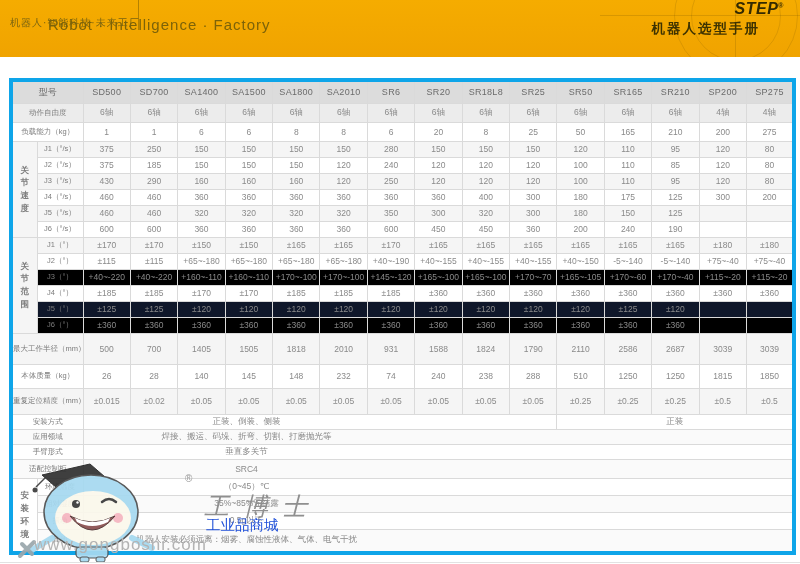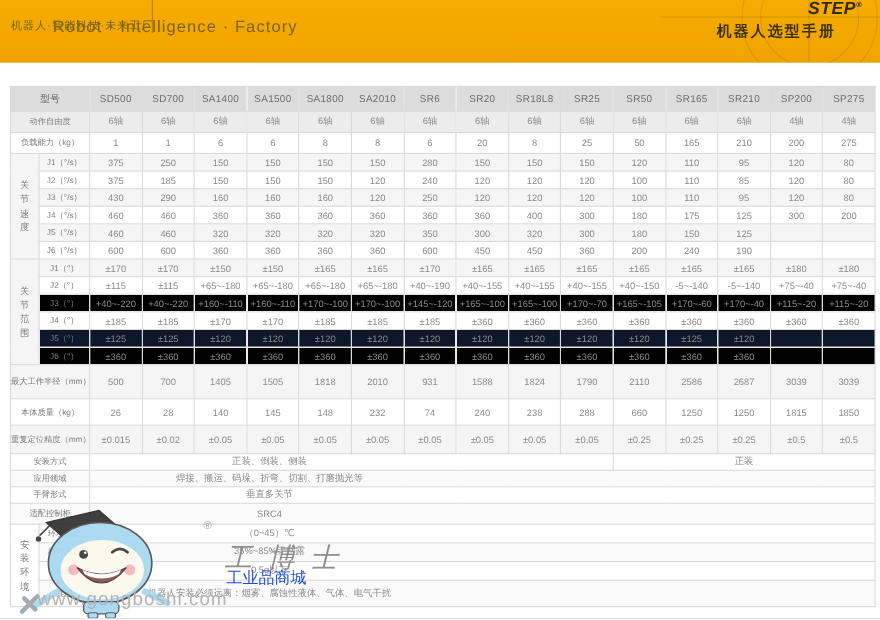--- a/index.html
+++ b/index.html
@@ -16,27 +16,27 @@
   .deco{position:absolute;border:1px solid rgba(60,45,0,.13);border-radius:50%;}
   .deco.c1{left:691px;top:-29px;width:88px;height:88px;}
   .deco.c2{left:674px;top:-46px;width:122px;height:122px;}
   .deco-h{position:absolute;left:600px;top:15px;width:200px;height:1px;background:rgba(60,45,0,.15);}
   .deco-v{position:absolute;left:735px;top:0;width:1px;height:57px;background:rgba(60,45,0,.15);}
   .step-logo{position:absolute;right:16px;top:0px;font-size:16px;font-weight:bold;font-style:italic;color:#332a00;letter-spacing:.5px;}
   .step-logo sup{font-size:7px;font-style:normal;}
   .manual-title{position:absolute;right:40px;top:20px;font-size:13.5px;color:#3e3300;letter-spacing:2px;font-weight:bold;}
   
   .table-wrap{position:absolute;left:9px;top:78px;width:787px;}
-  table{table-layout:fixed;border-collapse:collapse;width:787px;border:1px solid #0ea5e9;}
+  table{table-layout:fixed;border-collapse:collapse;width:787px;border:4px solid #0ea5e9;}
   td{border:1px solid #dadada;text-align:center;vertical-align:middle;color:#8a8a8a;
      font-size:8.5px;padding:0;overflow:hidden;white-space:nowrap;}
   td.lbl{color:#7c7c7c;font-size:7.5px;}
   td.hdrlbl{font-size:9px;color:#666;}
   td.hdrcell{font-size:9px;color:#6b6b6b;letter-spacing:.3px;}
-  td.group{font-size:8.5px;white-space:normal;line-height:1.5;padding:0 5px;}
+  td.group{font-size:8.5px;white-space:normal;line-height:1.5;padding:0 5px;font-weight:bold;}
   td.offcell{position:relative;}
   td.offcell>span{position:absolute;left:163px;top:50%;transform:translate(-50%,-50%);white-space:nowrap;}
   
   .wm{position:absolute;z-index:5;}
   .wm-reg{left:185px;top:473px;font-size:10px;color:#9a9a9a;}
   .wm-brand{left:204px;top:490px;font-size:25px;letter-spacing:14px;color:#8f8f8f;
     font-family:"DejaVu Serif","Liberation Serif",serif;font-style:italic;}
   .wm-mall{left:206px;top:516px;font-size:14.5px;color:#1d4ed8;}
   .wm-url{left:34px;top:535px;font-size:17px;color:#b3b3b3;letter-spacing:1px;}
   .mascot{left:12px;top:460px;opacity:.93;}
@@ -359,21 +359,21 @@
           <td>26</td>
           <td>28</td>
           <td>140</td>
           <td>145</td>
           <td>148</td>
           <td>232</td>
           <td>74</td>
           <td>240</td>
           <td>238</td>
           <td>288</td>
-          <td>660</td>
+          <td>510</td>
           <td>1250</td>
           <td>1250</td>
           <td>1815</td>
           <td>1850</td>
         </tr>
         <tr style="height: 26px; background: rgb(245, 245, 245);">
           <td class="lbl" colspan="2">重复定位精度（mm）</td>
           <td>±0.015</td>
           <td>±0.02</td>
           <td>±0.05</td>

